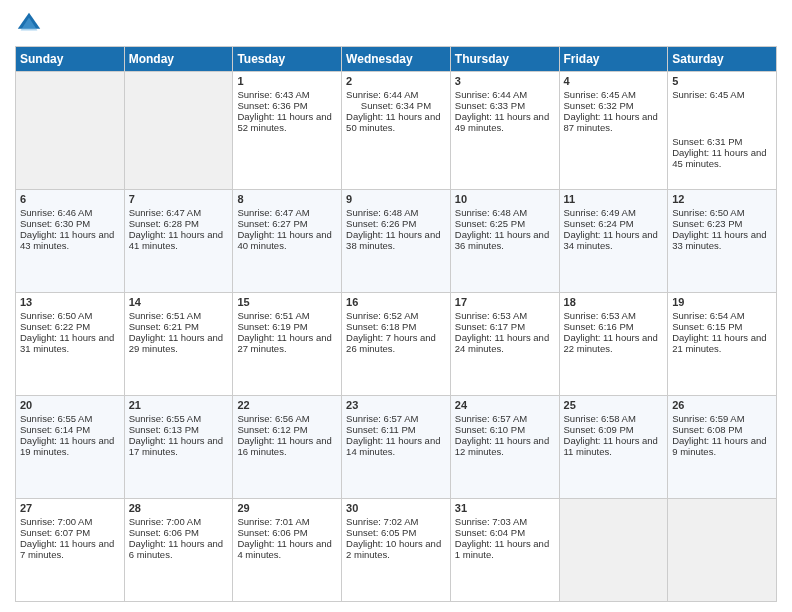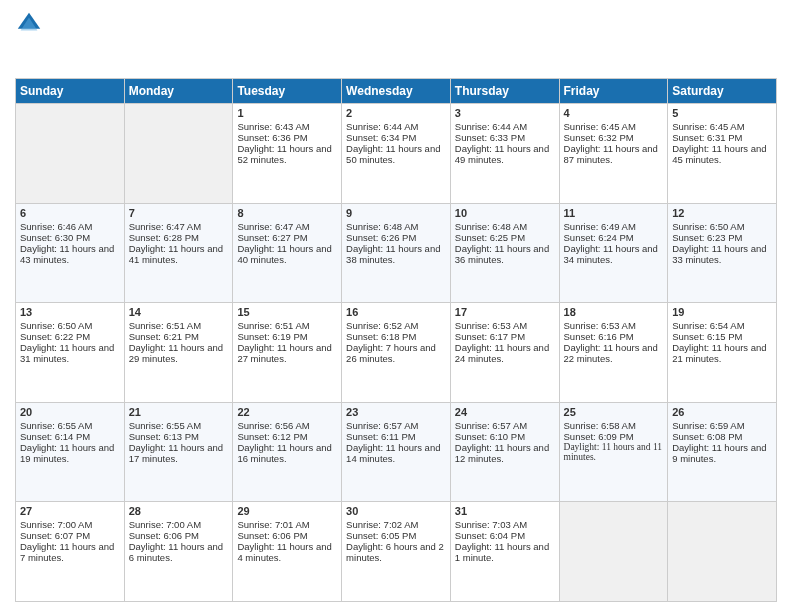--- a/index.html
+++ b/index.html
@@ -9,21 +9,20 @@
       font-family: Arial, sans-serif;
       background: #fff;
       overflow: hidden;
     }
     .page {
       width: 792px;
       height: 612px;
       padding: 10px 15px;
       display: flex;
       flex-direction: column;
-      gap: 32px;
     }
     .header {
       display: flex;
       justify-content: space-between;
       align-items: flex-start;
       margin-bottom: 8px;
     }
     .logo {
       display: flex;
       align-items: center;
@@ -128,39 +127,39 @@
           <td class="empty"></td>
           <td>
             <span class="day-num">1</span>
             <span style="display: block;">Sunrise: 6:43 AM</span>
             <span style="display: block;">Sunset: 6:36 PM</span>
             <span style="display: block;">Daylight: 11 hours and 52 minutes.</span>
           </td>
           <td>
             <span class="day-num">2</span>
             <span style="display: block;">Sunrise: 6:44 AM</span>
-            <span style="display: block;">Sunset: 6:34 PM</span>
+            <span style="display: block; text-align: center;">Sunset: 6:34 PM</span>
             <span style="display: block;">Daylight: 11 hours and 50 minutes.</span>
           </td>
           <td>
             <span class="day-num">3</span>
             <span style="display: block;">Sunrise: 6:44 AM</span>
             <span style="display: block;">Sunset: 6:33 PM</span>
             <span style="display: block;">Daylight: 11 hours and 49 minutes.</span>
           </td>
           <td>
             <span class="day-num">4</span>
             <span style="display: block;">Sunrise: 6:45 AM</span>
             <span style="display: block;">Sunset: 6:32 PM</span>
             <span style="display: block;">Daylight: 11 hours and 87 minutes.</span>
           </td>
           <td>
             <span class="day-num">5</span>
             <span style="display: block;">Sunrise: 6:45 AM</span>
-            <span style="display: block;">Sunset: 6:31 PM</span>
+            <span style="display: block; margin-top: 36px;">Sunset: 6:31 PM</span>
             <span style="display: block;">Daylight: 11 hours and 45 minutes.</span>
           </td>
         </tr>
         <tr>
           <td>
             <span class="day-num">6</span>
             <span style="display: block;">Sunrise: 6:46 AM</span>
             <span style="display: block;">Sunset: 6:30 PM</span>
             <span style="display: block;">Daylight: 11 hours and 43 minutes.</span>
           </td>
@@ -273,21 +272,21 @@
           <td>
             <span class="day-num">24</span>
             <span style="display: block;">Sunrise: 6:57 AM</span>
             <span style="display: block;">Sunset: 6:10 PM</span>
             <span style="display: block;">Daylight: 11 hours and 12 minutes.</span>
           </td>
           <td>
             <span class="day-num">25</span>
             <span style="display: block;">Sunrise: 6:58 AM</span>
             <span style="display: block;">Sunset: 6:09 PM</span>
-            <span style="display: block; font-family: Liberation Serif, serif;">Daylight: 11 hours and 11 minutes.</span>
+            <span style="display: block;">Daylight: 11 hours and 11 minutes.</span>
           </td>
           <td>
             <span class="day-num">26</span>
             <span style="display: block;">Sunrise: 6:59 AM</span>
             <span style="display: block;">Sunset: 6:08 PM</span>
             <span style="display: block;">Daylight: 11 hours and 9 minutes.</span>
           </td>
         </tr>
         <tr>
           <td>
@@ -305,21 +304,21 @@
           <td>
             <span class="day-num">29</span>
             <span style="display: block;">Sunrise: 7:01 AM</span>
             <span style="display: block;">Sunset: 6:06 PM</span>
             <span style="display: block;">Daylight: 11 hours and 4 minutes.</span>
           </td>
           <td>
             <span class="day-num">30</span>
             <span style="display: block;">Sunrise: 7:02 AM</span>
             <span style="display: block;">Sunset: 6:05 PM</span>
-            <span style="display: block;">Daylight: 6 hours and 2 minutes.</span>
+            <span style="display: block;">Daylight: 10 hours and 2 minutes.</span>
           </td>
           <td>
             <span class="day-num">31</span>
             <span style="display: block;">Sunrise: 7:03 AM</span>
             <span style="display: block;">Sunset: 6:04 PM</span>
             <span style="display: block;">Daylight: 11 hours and 1 minute.</span>
           </td>
           <td class="empty"></td>
           <td class="empty"></td>
         </tr>

